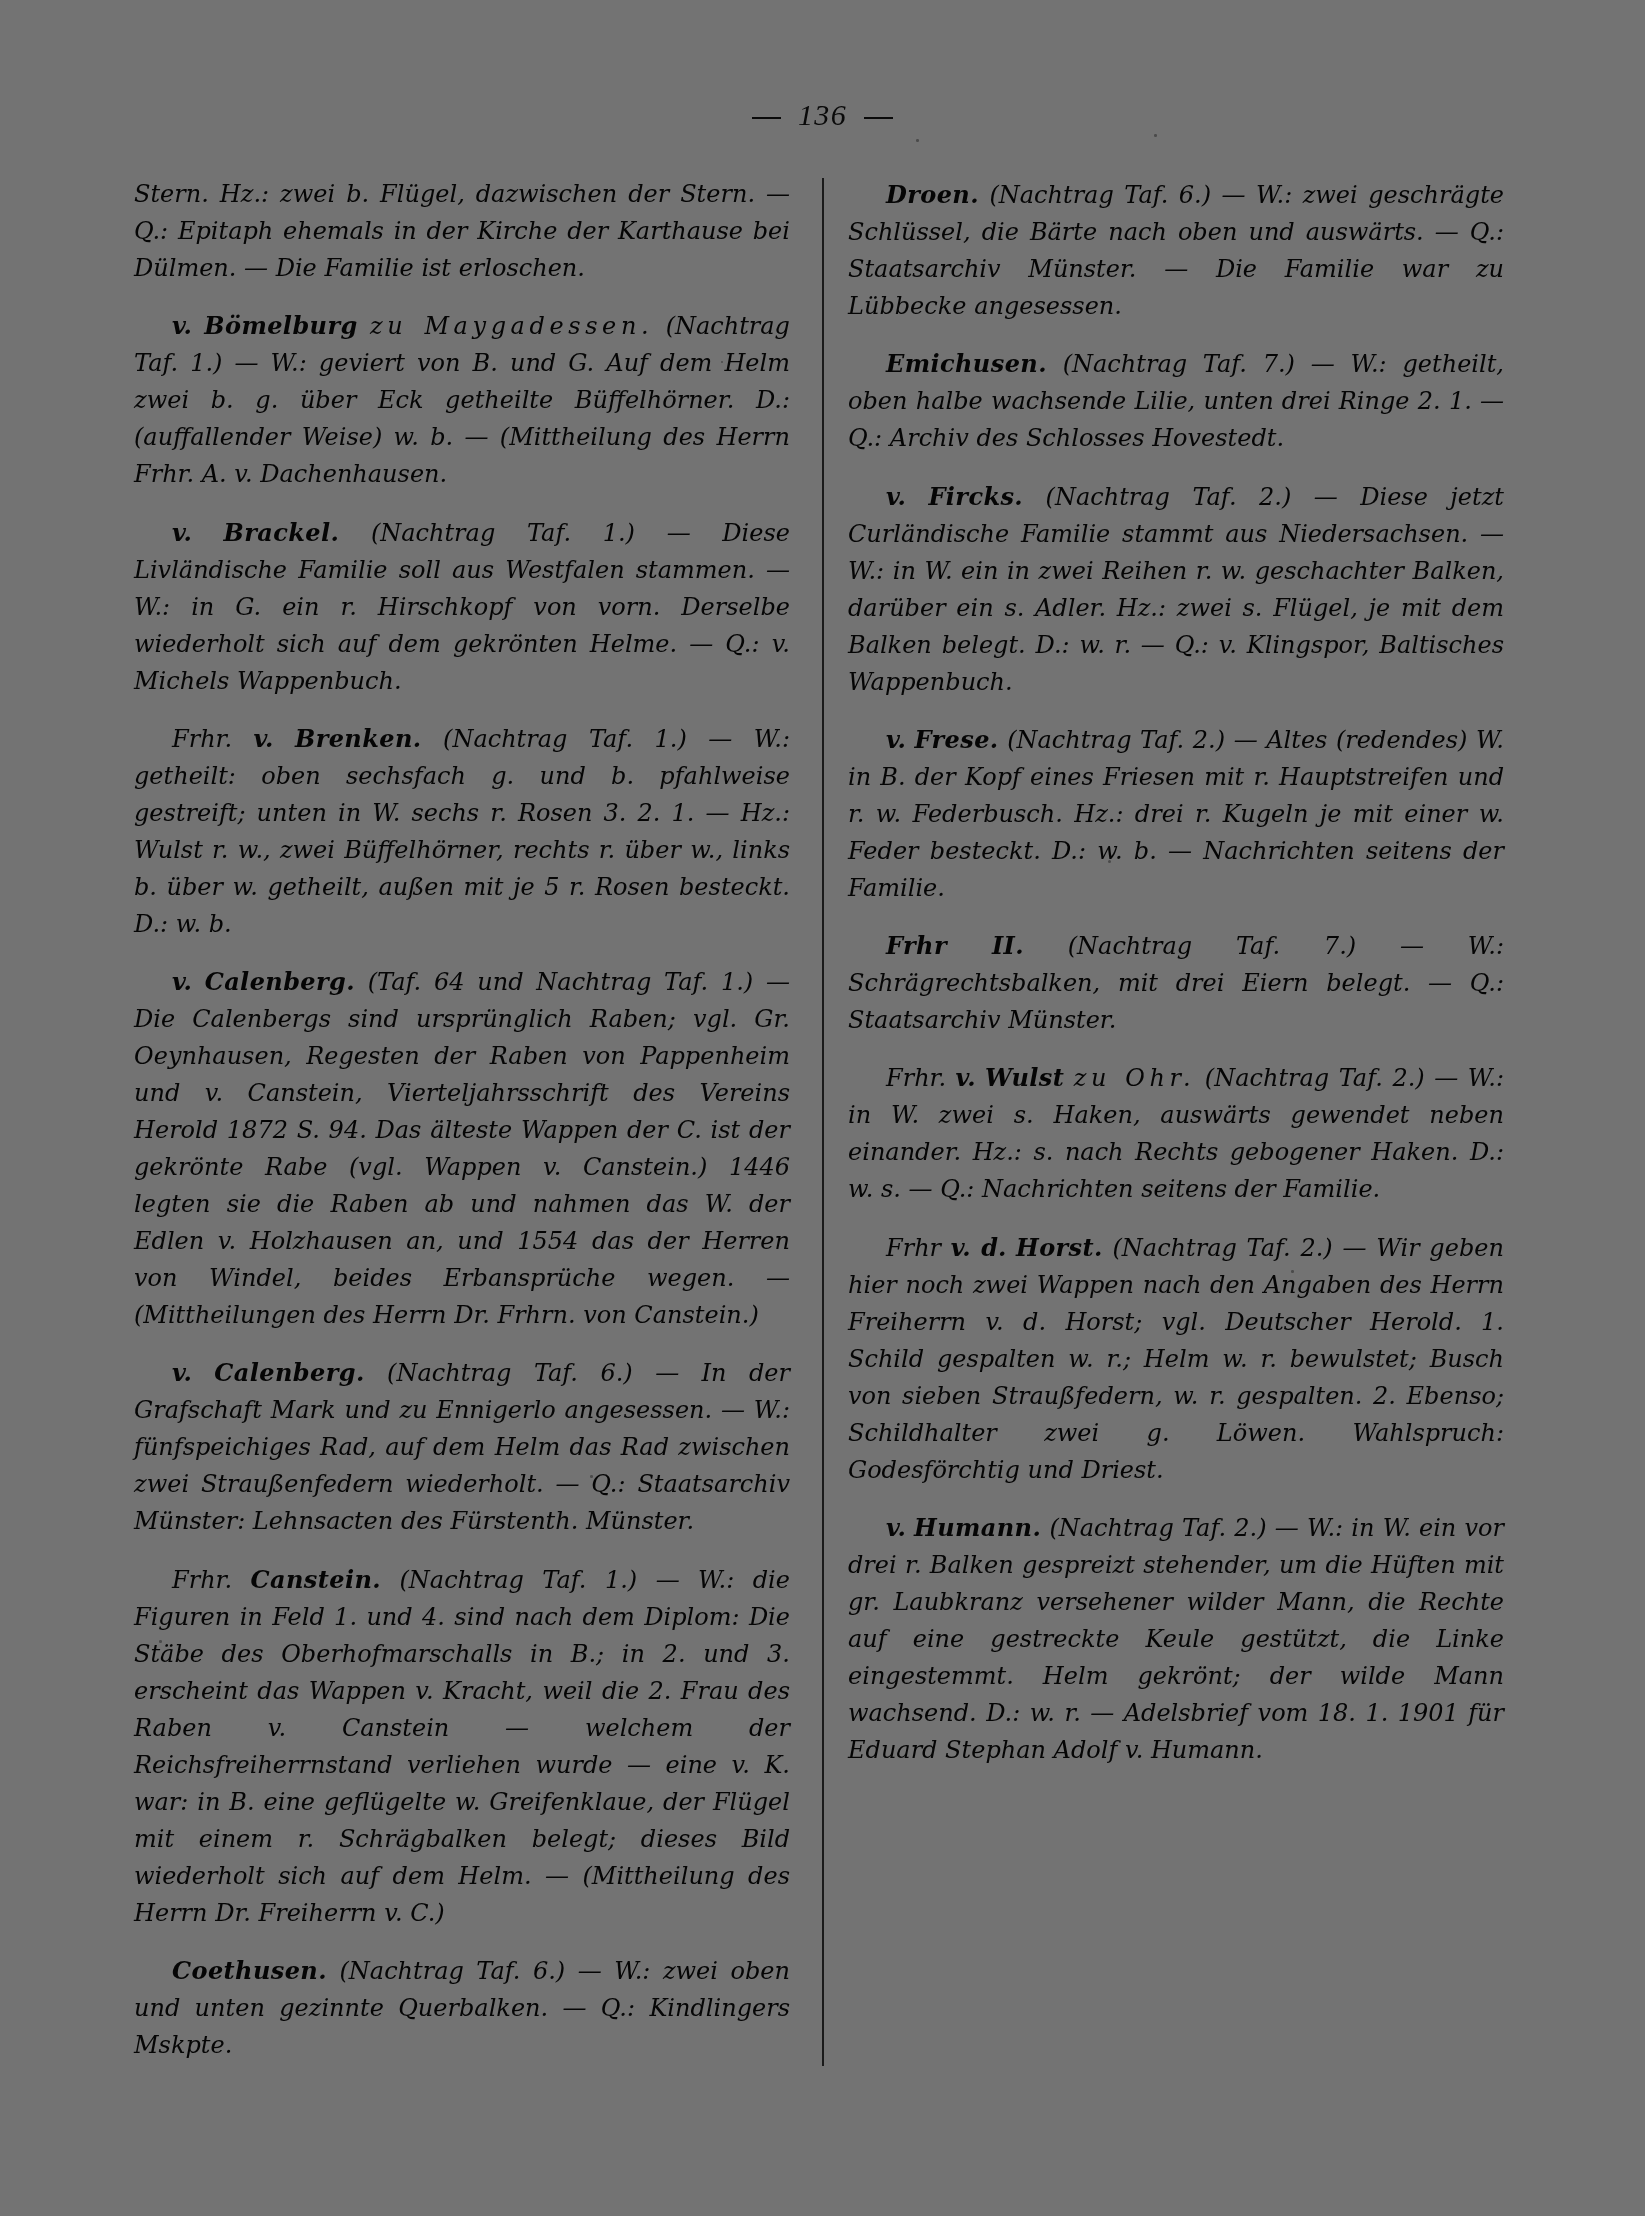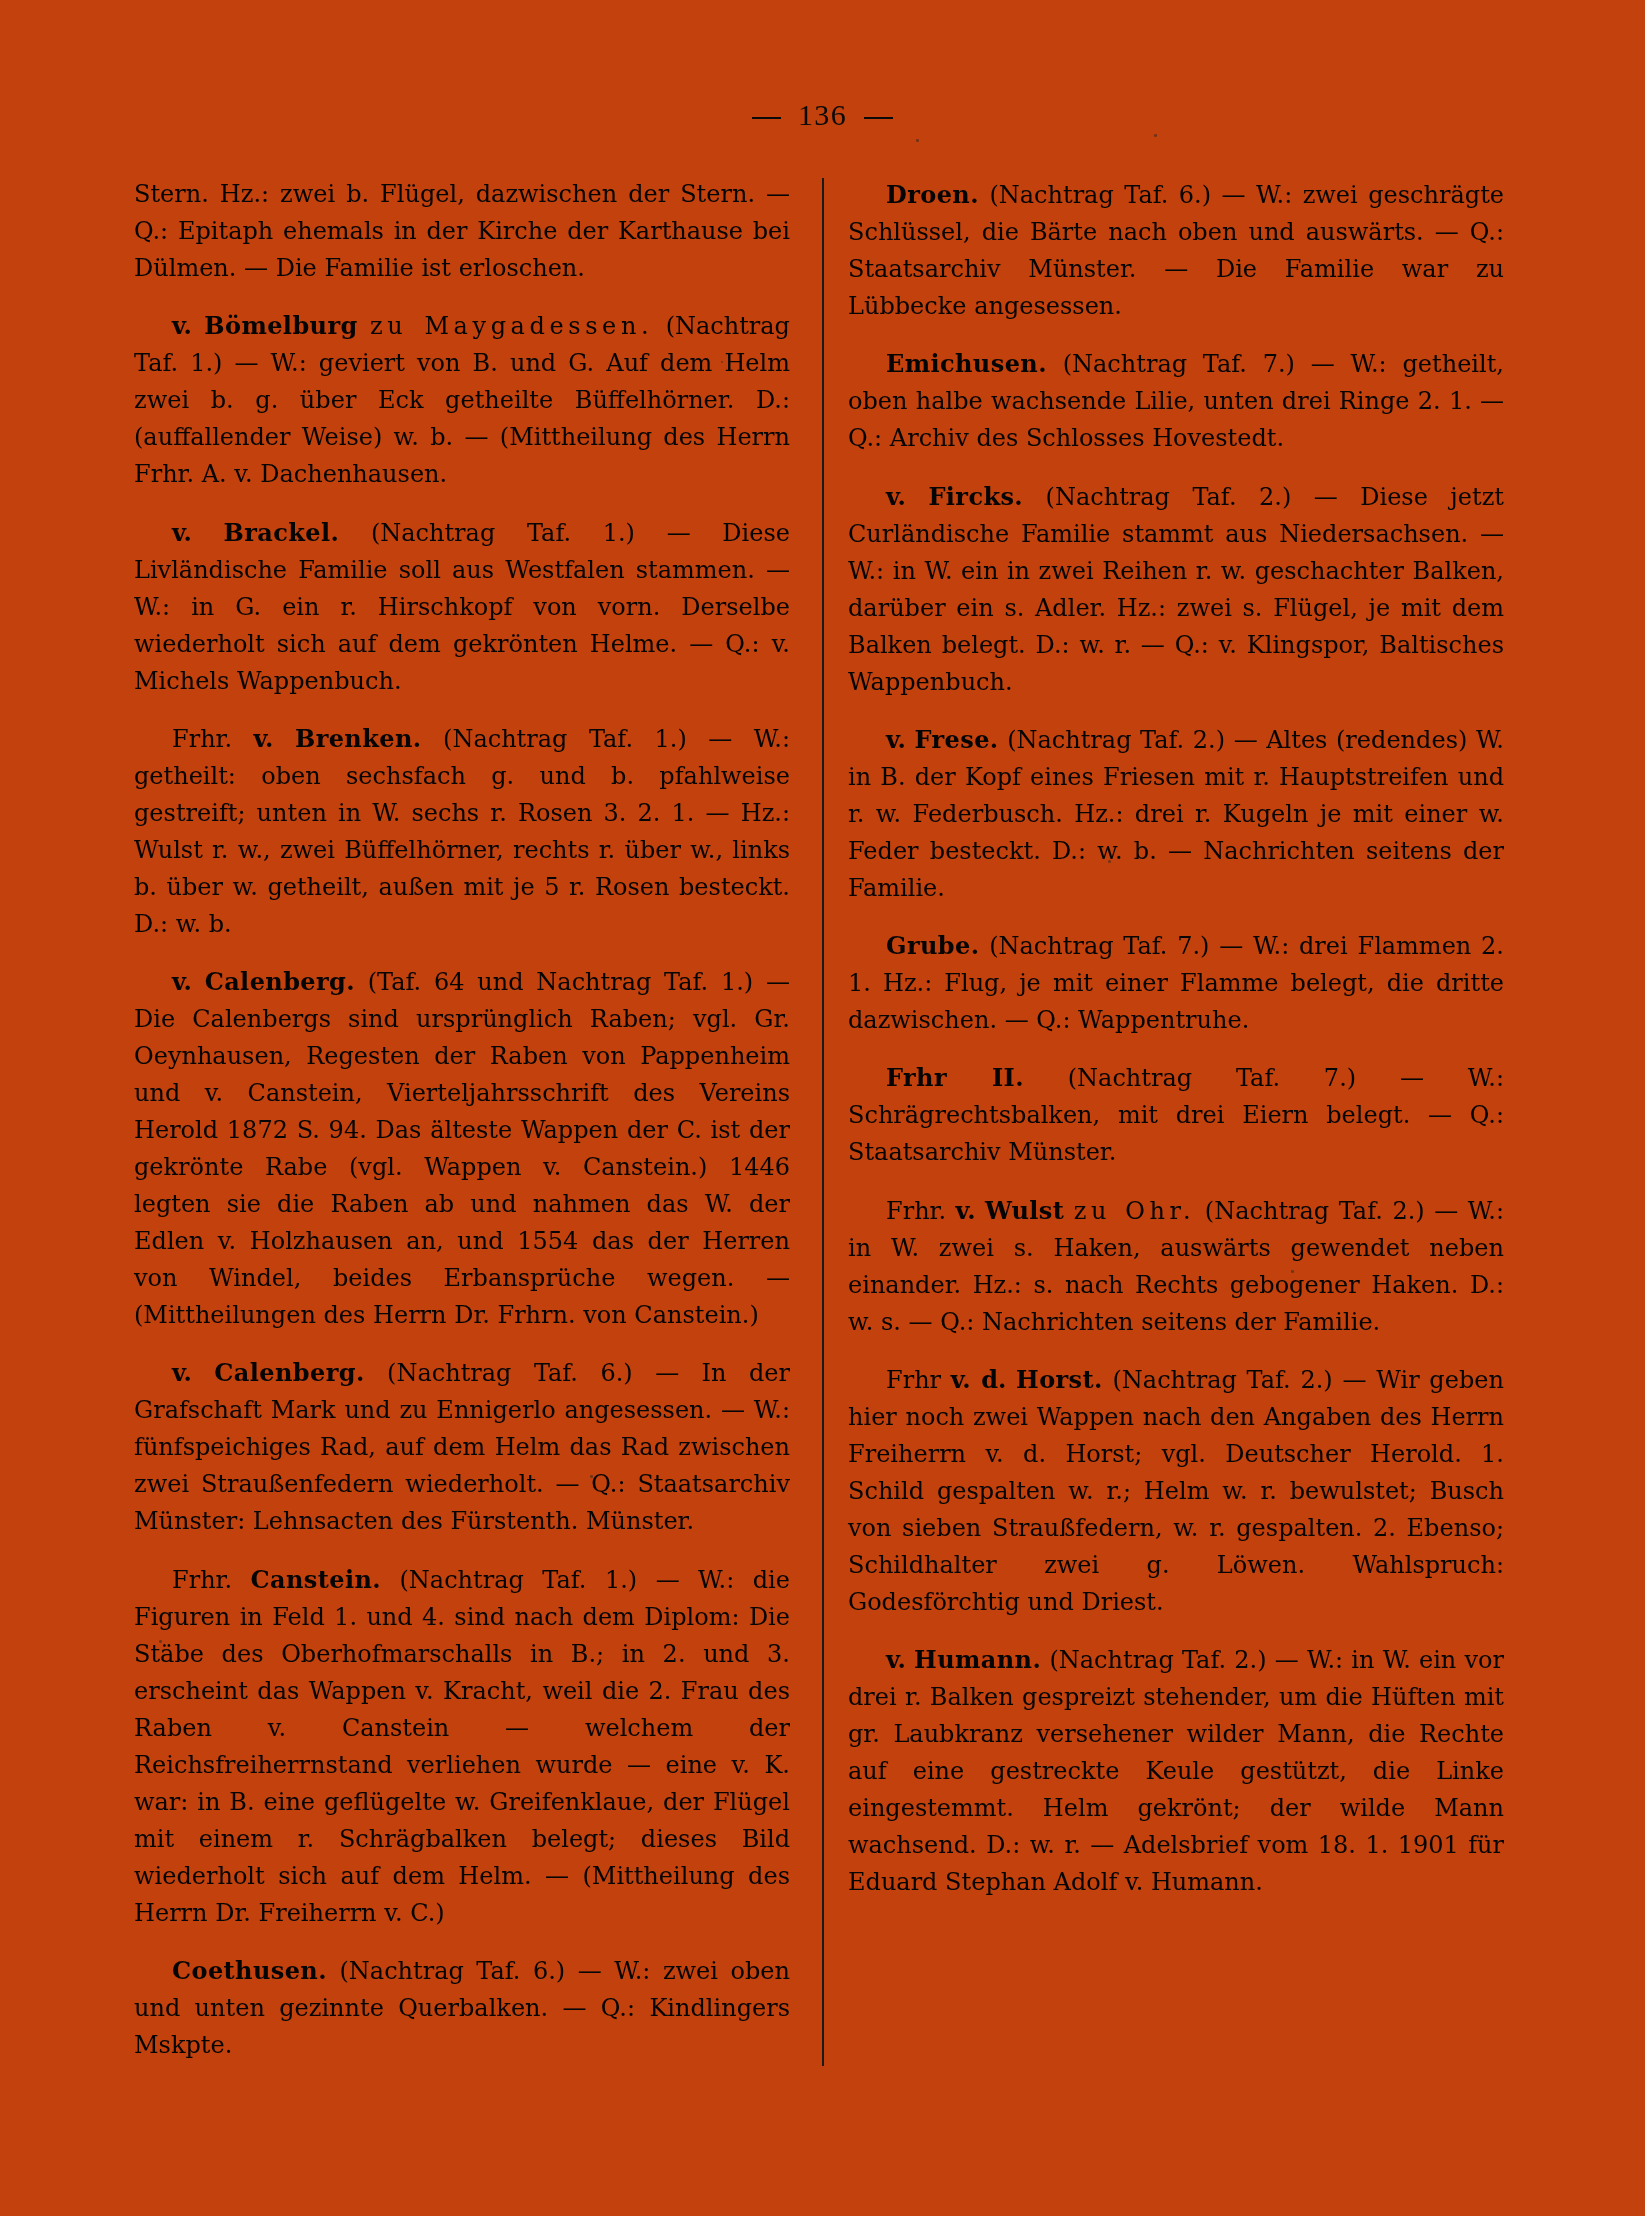--- a/index.html
+++ b/index.html
@@ -5,24 +5,25 @@
 <style>
   html, body {
     margin: 0;
     padding: 0;
     background: #ffffff;
   }
   #page {
     position: relative;
     width: 1645px;
     height: 2216px;
-    background: #c2410c;
+    background: #737373;
     overflow: hidden;
     font-family: "DejaVu Serif", serif;
     color: #050505;
+    font-style: italic;
   }
 
   
   .running-head {
     position: absolute;
     top: 98px;
     left: 0;
     width: 1645px;
     text-align: center;
     font-family: "Liberation Serif", serif;
@@ -121,21 +122,20 @@
         <p class="entry"><span class="pre-b">v.</span> <span class="hw">Calenberg.</span> <span>(Taf. 64 und Nachtrag Taf. 1.)</span> <span>— Die Calenbergs sind ursprünglich Raben; vgl. Gr. Oeynhausen, Regesten der Raben von Pappenheim und v. Canstein, Vierteljahrsschrift des Vereins Herold 1872 S. 94. Das älteste Wappen der C. ist der gekrönte Rabe (vgl. Wappen v. Canstein.) 1446 legten sie die Raben ab und nahmen das W. der Edlen v. Holzhausen an, und 1554 das der Herren von Windel, beides Erbansprüche wegen. — (Mittheilungen des Herrn Dr. Frhrn. von Canstein.)</span></p>
         <p class="entry"><span class="pre-b">v.</span> <span class="hw">Calenberg.</span> <span>(Nachtrag Taf. 6.)</span> <span>— In der Grafschaft Mark und zu Ennigerlo angesessen. — W.: fünfspeichiges Rad, auf dem Helm das Rad zwischen zwei Straußenfedern wiederholt. — Q.: Staatsarchiv Münster: Lehnsacten des Fürstenth. Münster.</span></p>
         <p class="entry"><span class="pre">Frhr.</span> <span class="hw">Canstein.</span> <span>(Nachtrag Taf. 1.)</span> <span>— W.: die Figuren in Feld 1. und 4. sind nach dem Diplom: Die Stäbe des Oberhofmarschalls in B.; in 2. und 3. erscheint das Wappen v. Kracht, weil die 2. Frau des Raben v. Canstein — welchem der Reichsfreiherrnstand verliehen wurde — eine v. K. war: in B. eine geflügelte w. Greifenklaue, der Flügel mit einem r. Schrägbalken belegt; dieses Bild wiederholt sich auf dem Helm. — (Mittheilung des Herrn Dr. Freiherrn v. C.)</span></p>
         <p class="entry"><span class="hw">Coethusen.</span> <span>(Nachtrag Taf. 6.)</span> <span>— W.: zwei oben und unten gezinnte Querbalken. — Q.: Kindlingers Mskpte.</span></p>
       </div>
     <div class="col col-right" id="col-right">
         <p class="entry"><span class="hw">Droen.</span> <span>(Nachtrag Taf. 6.)</span> <span>— W.: zwei geschrägte Schlüssel, die Bärte nach oben und auswärts. — Q.: Staatsarchiv Münster. — Die Familie war zu Lübbecke angesessen.</span></p>
         <p class="entry"><span class="hw">Emichusen.</span> <span>(Nachtrag Taf. 7.)</span> <span>— W.: getheilt, oben halbe wachsende Lilie, unten drei Ringe 2. 1. — Q.: Archiv des Schlosses Hovestedt.</span></p>
         <p class="entry"><span class="pre-b">v.</span> <span class="hw">Fircks.</span> <span>(Nachtrag Taf. 2.)</span> <span>— Diese jetzt Curländische Familie stammt aus Niedersachsen. — W.: in W. ein in zwei Reihen r. w. geschachter Balken, darüber ein s. Adler. Hz.: zwei s. Flügel, je mit dem Balken belegt. D.: w. r. — Q.: v. Klingspor, Baltisches Wappenbuch.</span></p>
         <p class="entry"><span class="pre-b">v.</span> <span class="hw">Frese.</span> <span>(Nachtrag Taf. 2.)</span> <span>— Altes (redendes) W. in B. der Kopf eines Friesen mit r. Hauptstreifen und r. w. Federbusch. Hz.: drei r. Kugeln je mit einer w. Feder besteckt. D.: w. b. — Nachrichten seitens der Familie.</span></p>
-        <p class="entry"><span class="hw">Grube.</span> <span>(Nachtrag Taf. 7.)</span> <span>— W.: drei Flammen 2. 1. Hz.: Flug, je mit einer Flamme belegt, die dritte dazwischen. — Q.: Wappentruhe.</span></p>
         <p class="entry"><span class="hw">Frhr II.</span> <span>(Nachtrag Taf. 7.)</span> <span>— W.: Schrägrechtsbalken, mit drei Eiern belegt. — Q.: Staatsarchiv Münster.</span></p>
         <p class="entry"><span class="pre">Frhr.</span> <span class="pre-b">v.</span> <span class="hw">Wulst</span> <span class="sperr">zu Ohr.</span> <span>(Nachtrag Taf. 2.)</span> <span>— W.: in W. zwei s. Haken, auswärts gewendet neben einander. Hz.: s. nach Rechts gebogener Haken. D.: w. s. — Q.: Nachrichten seitens der Familie.</span></p>
         <p class="entry"><span class="pre">Frhr</span> <span class="pre-b">v. d.</span> <span class="hw">Horst.</span> <span>(Nachtrag Taf. 2.)</span> <span>— Wir geben hier noch zwei Wappen nach den Angaben des Herrn Freiherrn v. d. Horst; vgl. Deutscher Herold. 1. Schild gespalten w. r.; Helm w. r. bewulstet; Busch von sieben Straußfedern, w. r. gespalten. 2. Ebenso; Schildhalter zwei g. Löwen. Wahlspruch: Godesförchtig und Driest.</span></p>
         <p class="entry"><span class="pre-b">v.</span> <span class="hw">Humann.</span> <span>(Nachtrag Taf. 2.)</span> <span>— W.: in W. ein vor drei r. Balken gespreizt stehender, um die Hüften mit gr. Laubkranz versehener wilder Mann, die Rechte auf eine gestreckte Keule gestützt, die Linke eingestemmt. Helm gekrönt; der wilde Mann wachsend. D.: w. r. — Adelsbrief vom 18. 1. 1901 für Eduard Stephan Adolf v. Humann.</span></p>
       </div>
   </div>
 
   <div class="speck" style="left:1108px;top:860px;width:3.3px;height:3.3px;"></div>
   <div class="speck" style="left:590px;top:1475px;width:2.6px;height:2.6px;"></div>
   <div class="speck" style="left:1291px;top:1270px;width:2.6px;height:2.6px;"></div>

